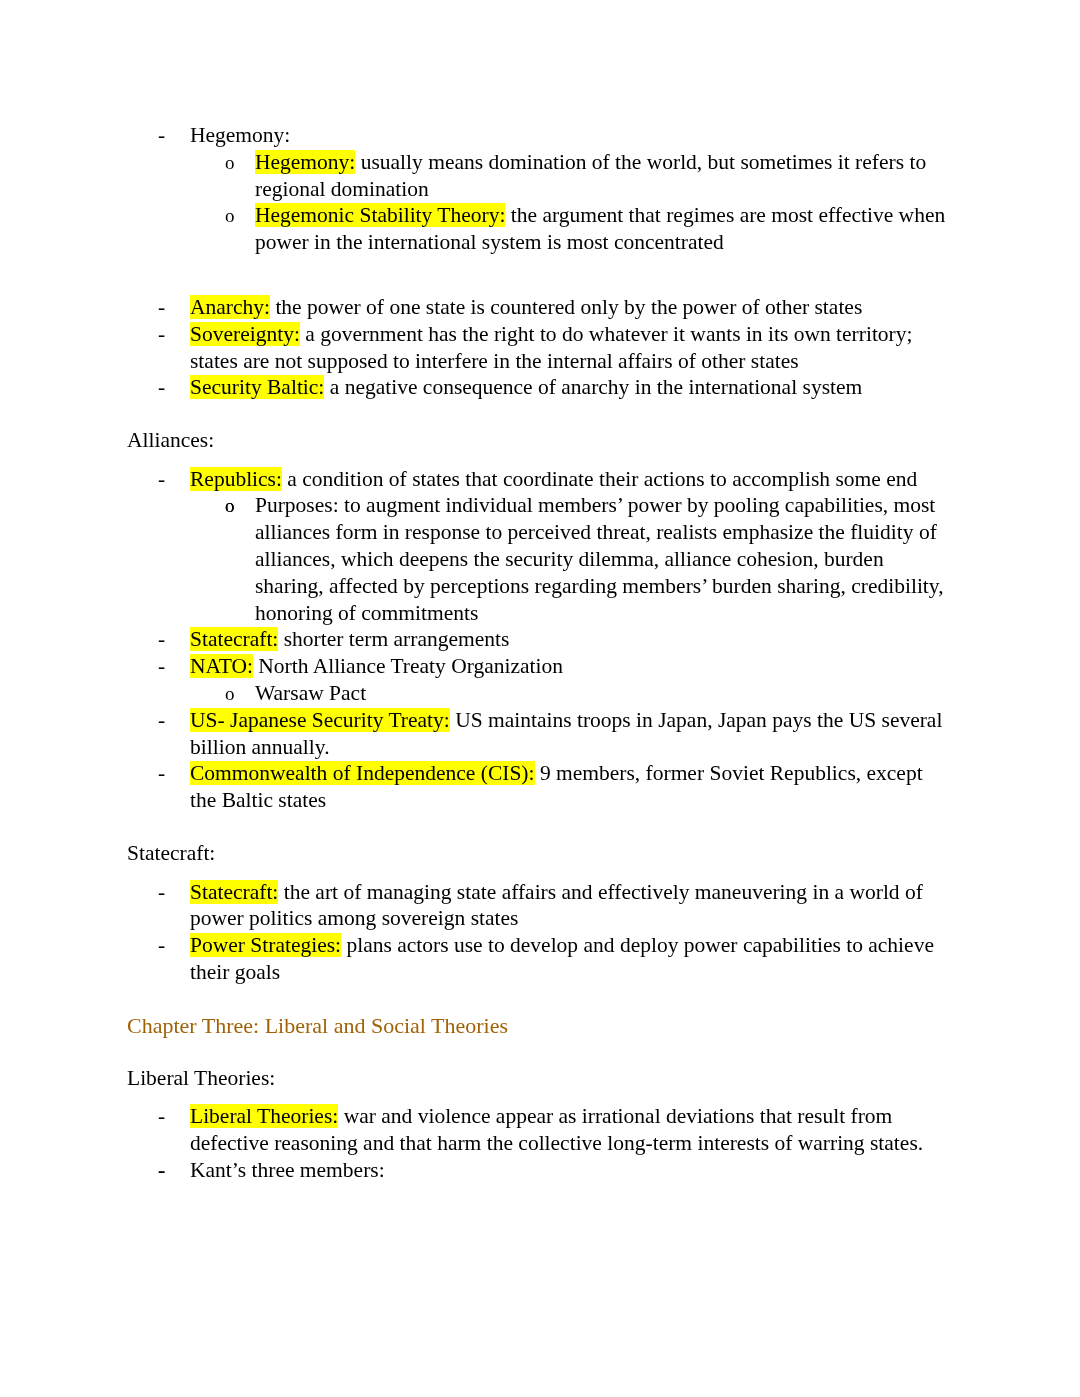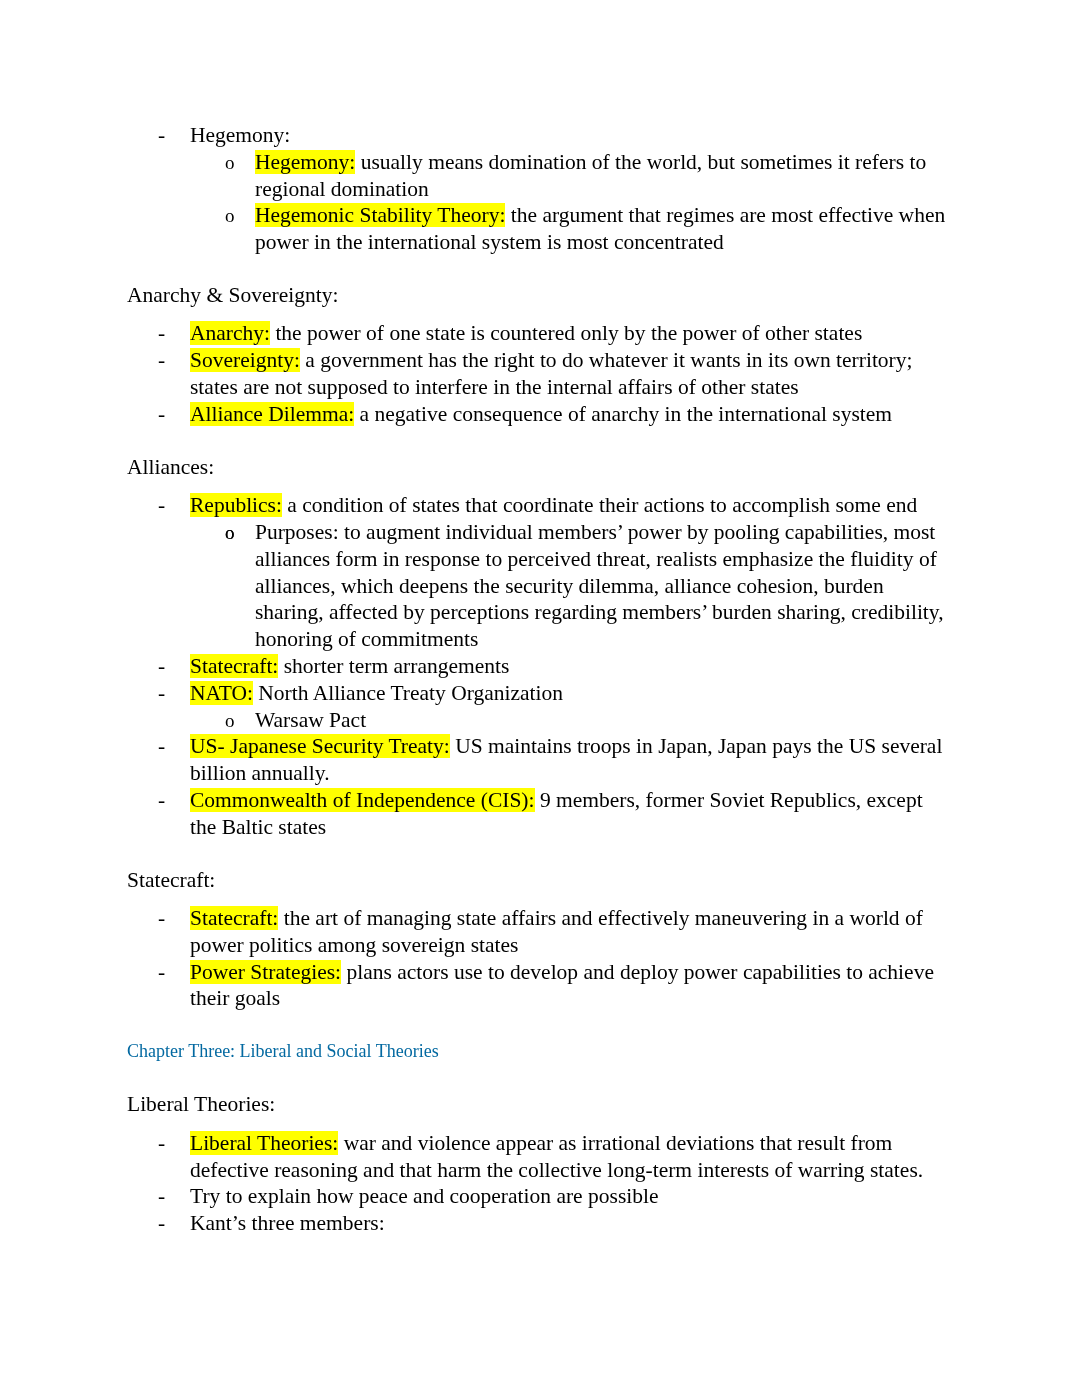--- a/index.html
+++ b/index.html
@@ -80,23 +80,23 @@
     font-size: 19px;
     line-height: 27.6px;
     font-family: "Liberation Serif", serif;
   }
 
   .hl {
     background-color: #ffff00;
   }
 
   .chapter-head {
-    font-size: 18px;
+    font-size: 22px;
     line-height: 27px;
-    color: #0369a1;
+    color: #a16207;
     margin: 0;
   }
 
   .txt { white-space: normal; }
 </style>
 </head>
 <body>
 
 <div class="page">
   <div class="content">
@@ -113,34 +113,33 @@
           <li>
             <span class="marker">o</span>
             <span class="hl">Hegemonic Stability Theory:</span><span class="txt"> the argument that regimes are most effective when power in the international system is most concentrated</span>
           </li>
         </ul>
       </li>
     </ul>
 
     <div class="block-gap"></div>
 
-    <p class="section-head">Anarchy &amp; Sovereignty:</p>
     <div class="small-gap"></div>
     <ul class="lvl1">
       <li>
         <span class="marker">-</span>
         <span class="hl">Anarchy:</span><span class="txt"> the power of one state is countered only by the power of other states</span>
       </li>
       <li>
         <span class="marker">-</span>
         <span class="hl">Sovereignty:</span><span class="txt"> a government has the right to do whatever it wants in its own territory; states are not supposed to interfere in the internal affairs of other states</span>
       </li>
       <li>
         <span class="marker">-</span>
-        <span class="hl">Alliance Dilemma:</span><span class="txt"> a negative consequence of anarchy in the international system</span>
+        <span class="hl">Security Baltic:</span><span class="txt"> a negative consequence of anarchy in the international system</span>
       </li>
     </ul>
 
     <div class="block-gap"></div>
 
     <p class="section-head">Alliances:</p>
     <div class="small-gap"></div>
     <ul class="lvl1">
       <li>
         <span class="marker">-</span>
@@ -205,21 +204,20 @@
 
     <p class="section-head">Liberal Theories:</p>
     <div class="small-gap"></div>
     <ul class="lvl1">
       <li>
         <span class="marker">-</span>
         <span class="hl">Liberal Theories:</span><span class="txt"> war and violence appear as irrational deviations that result from defective reasoning and that harm the collective long-term interests of warring states.</span>
       </li>
       <li>
         <span class="marker">-</span>
-        <span class="txt">Try to explain how peace and cooperation are possible</span>
       </li>
       <li>
         <span class="marker">-</span>
         <span class="txt">Kant’s three members:</span>
       </li>
     </ul>
 
   </div>
 </div>
 

